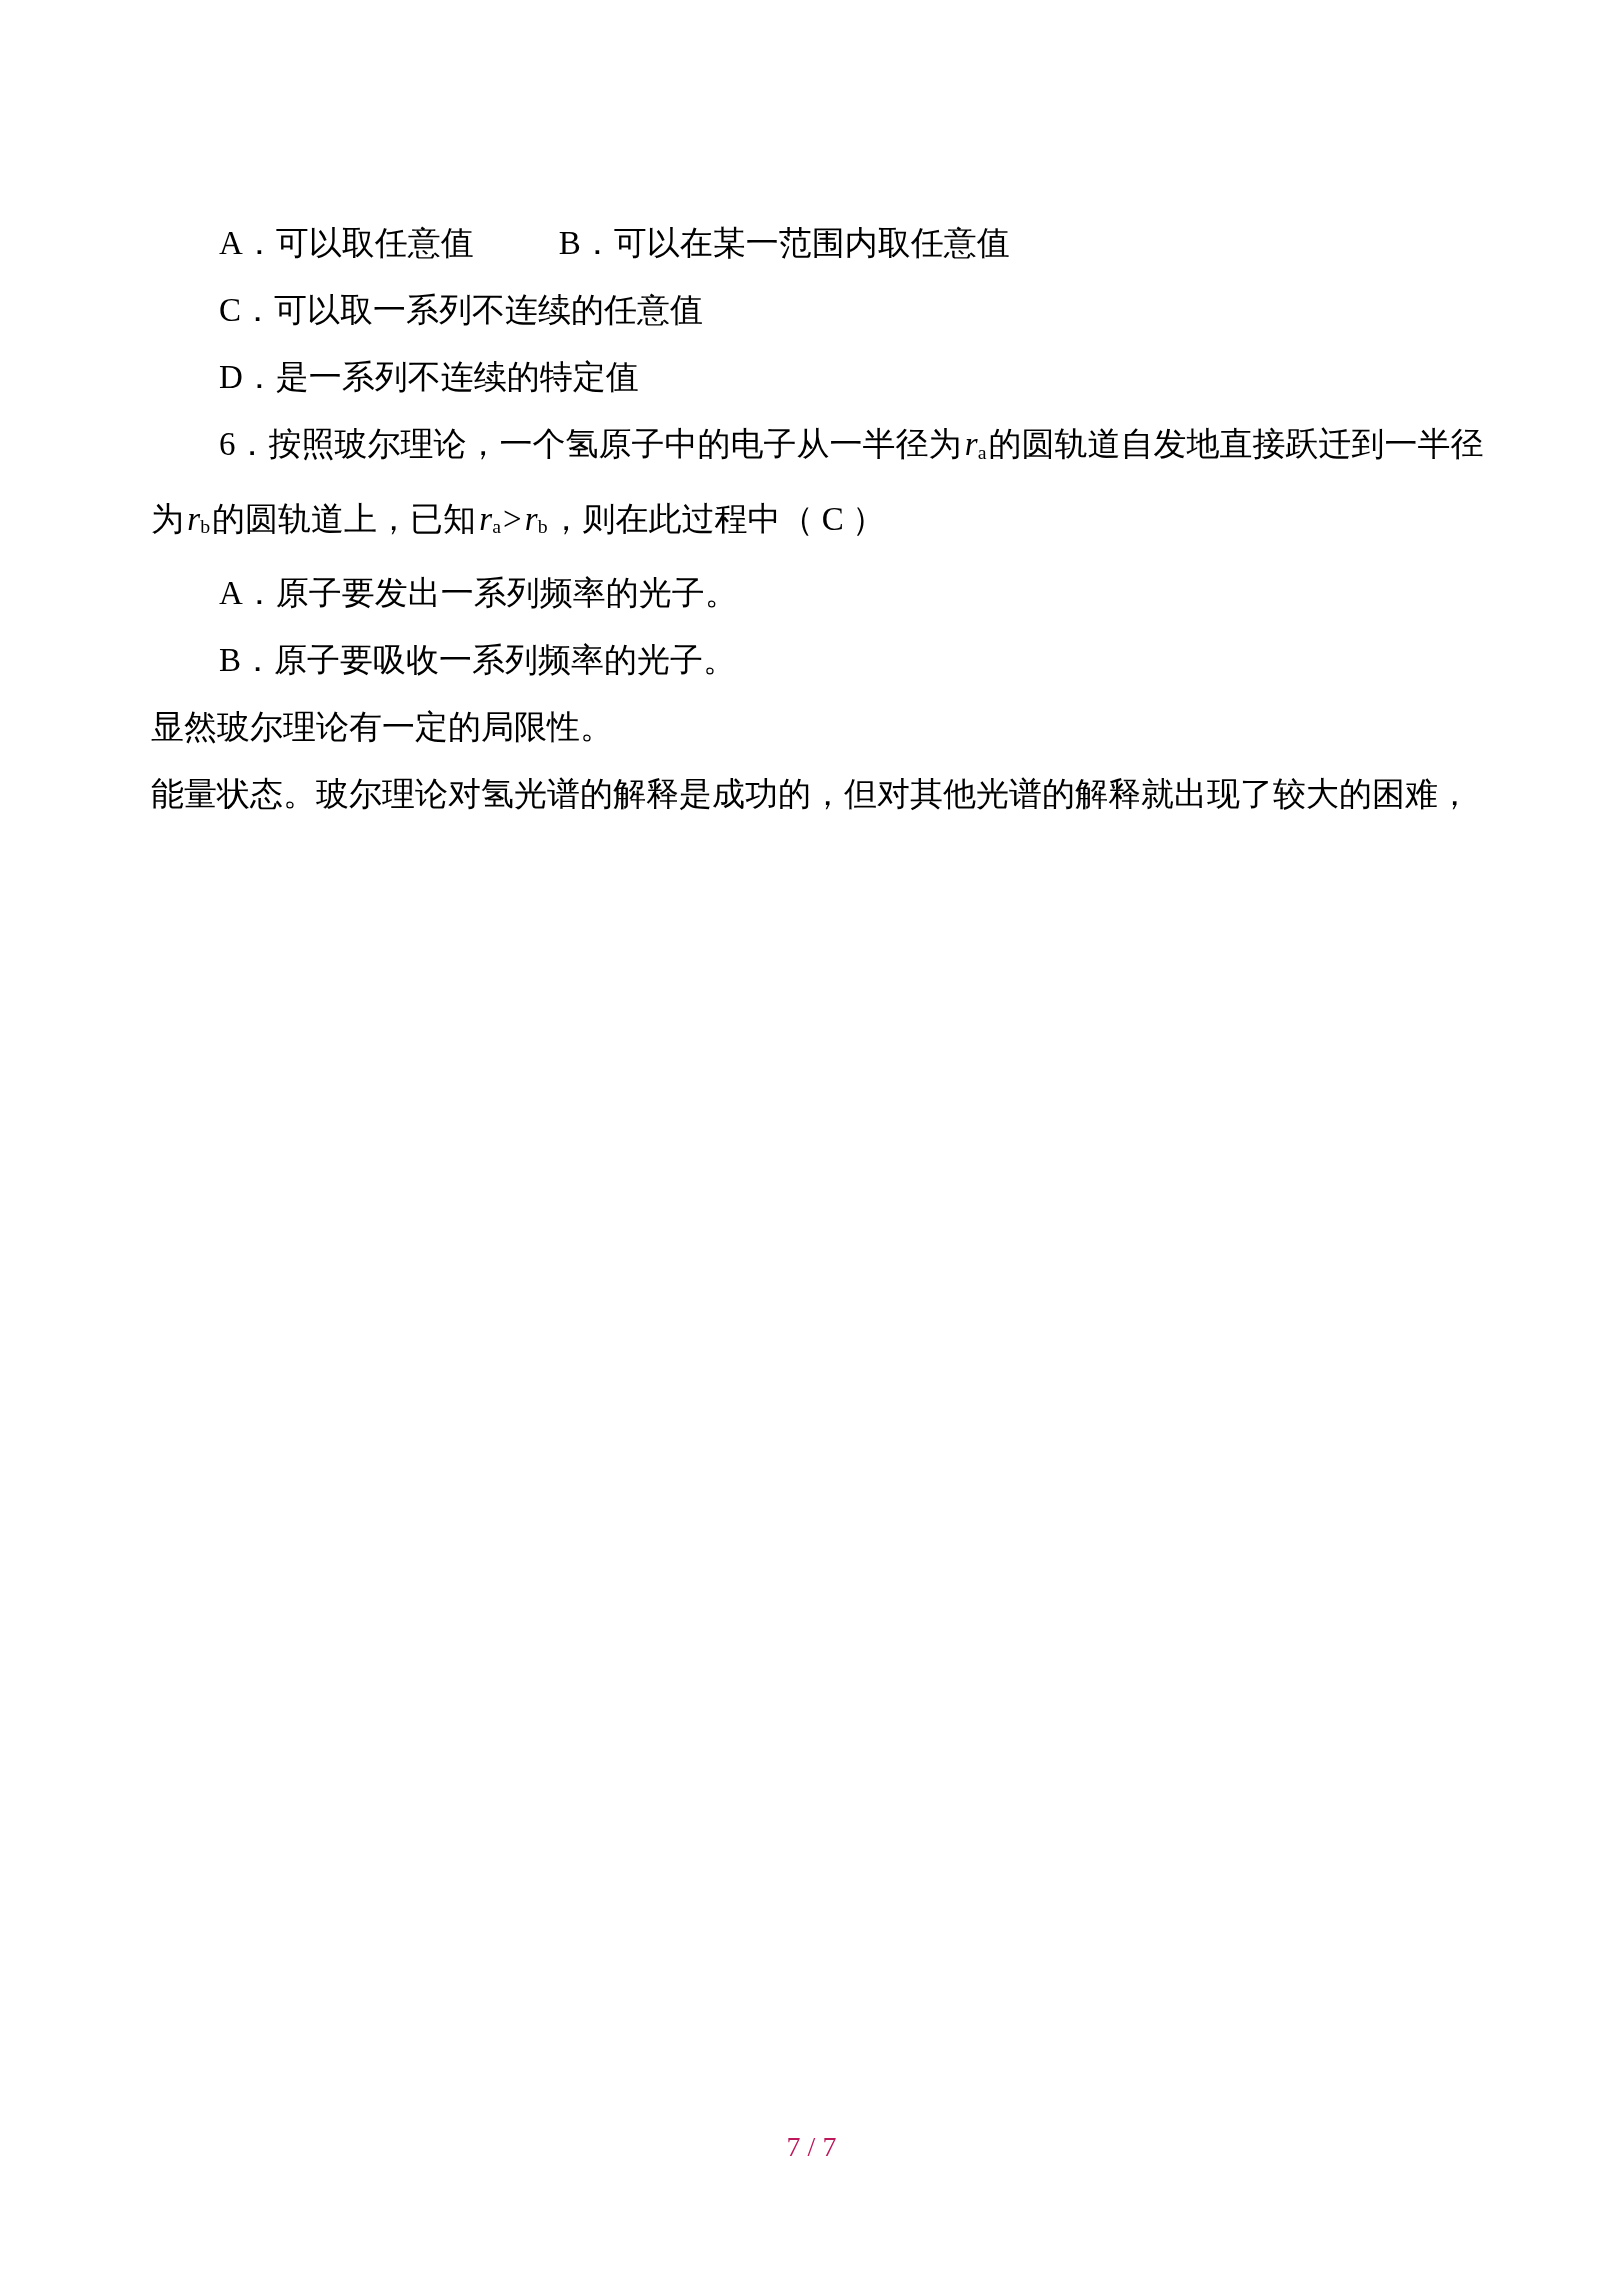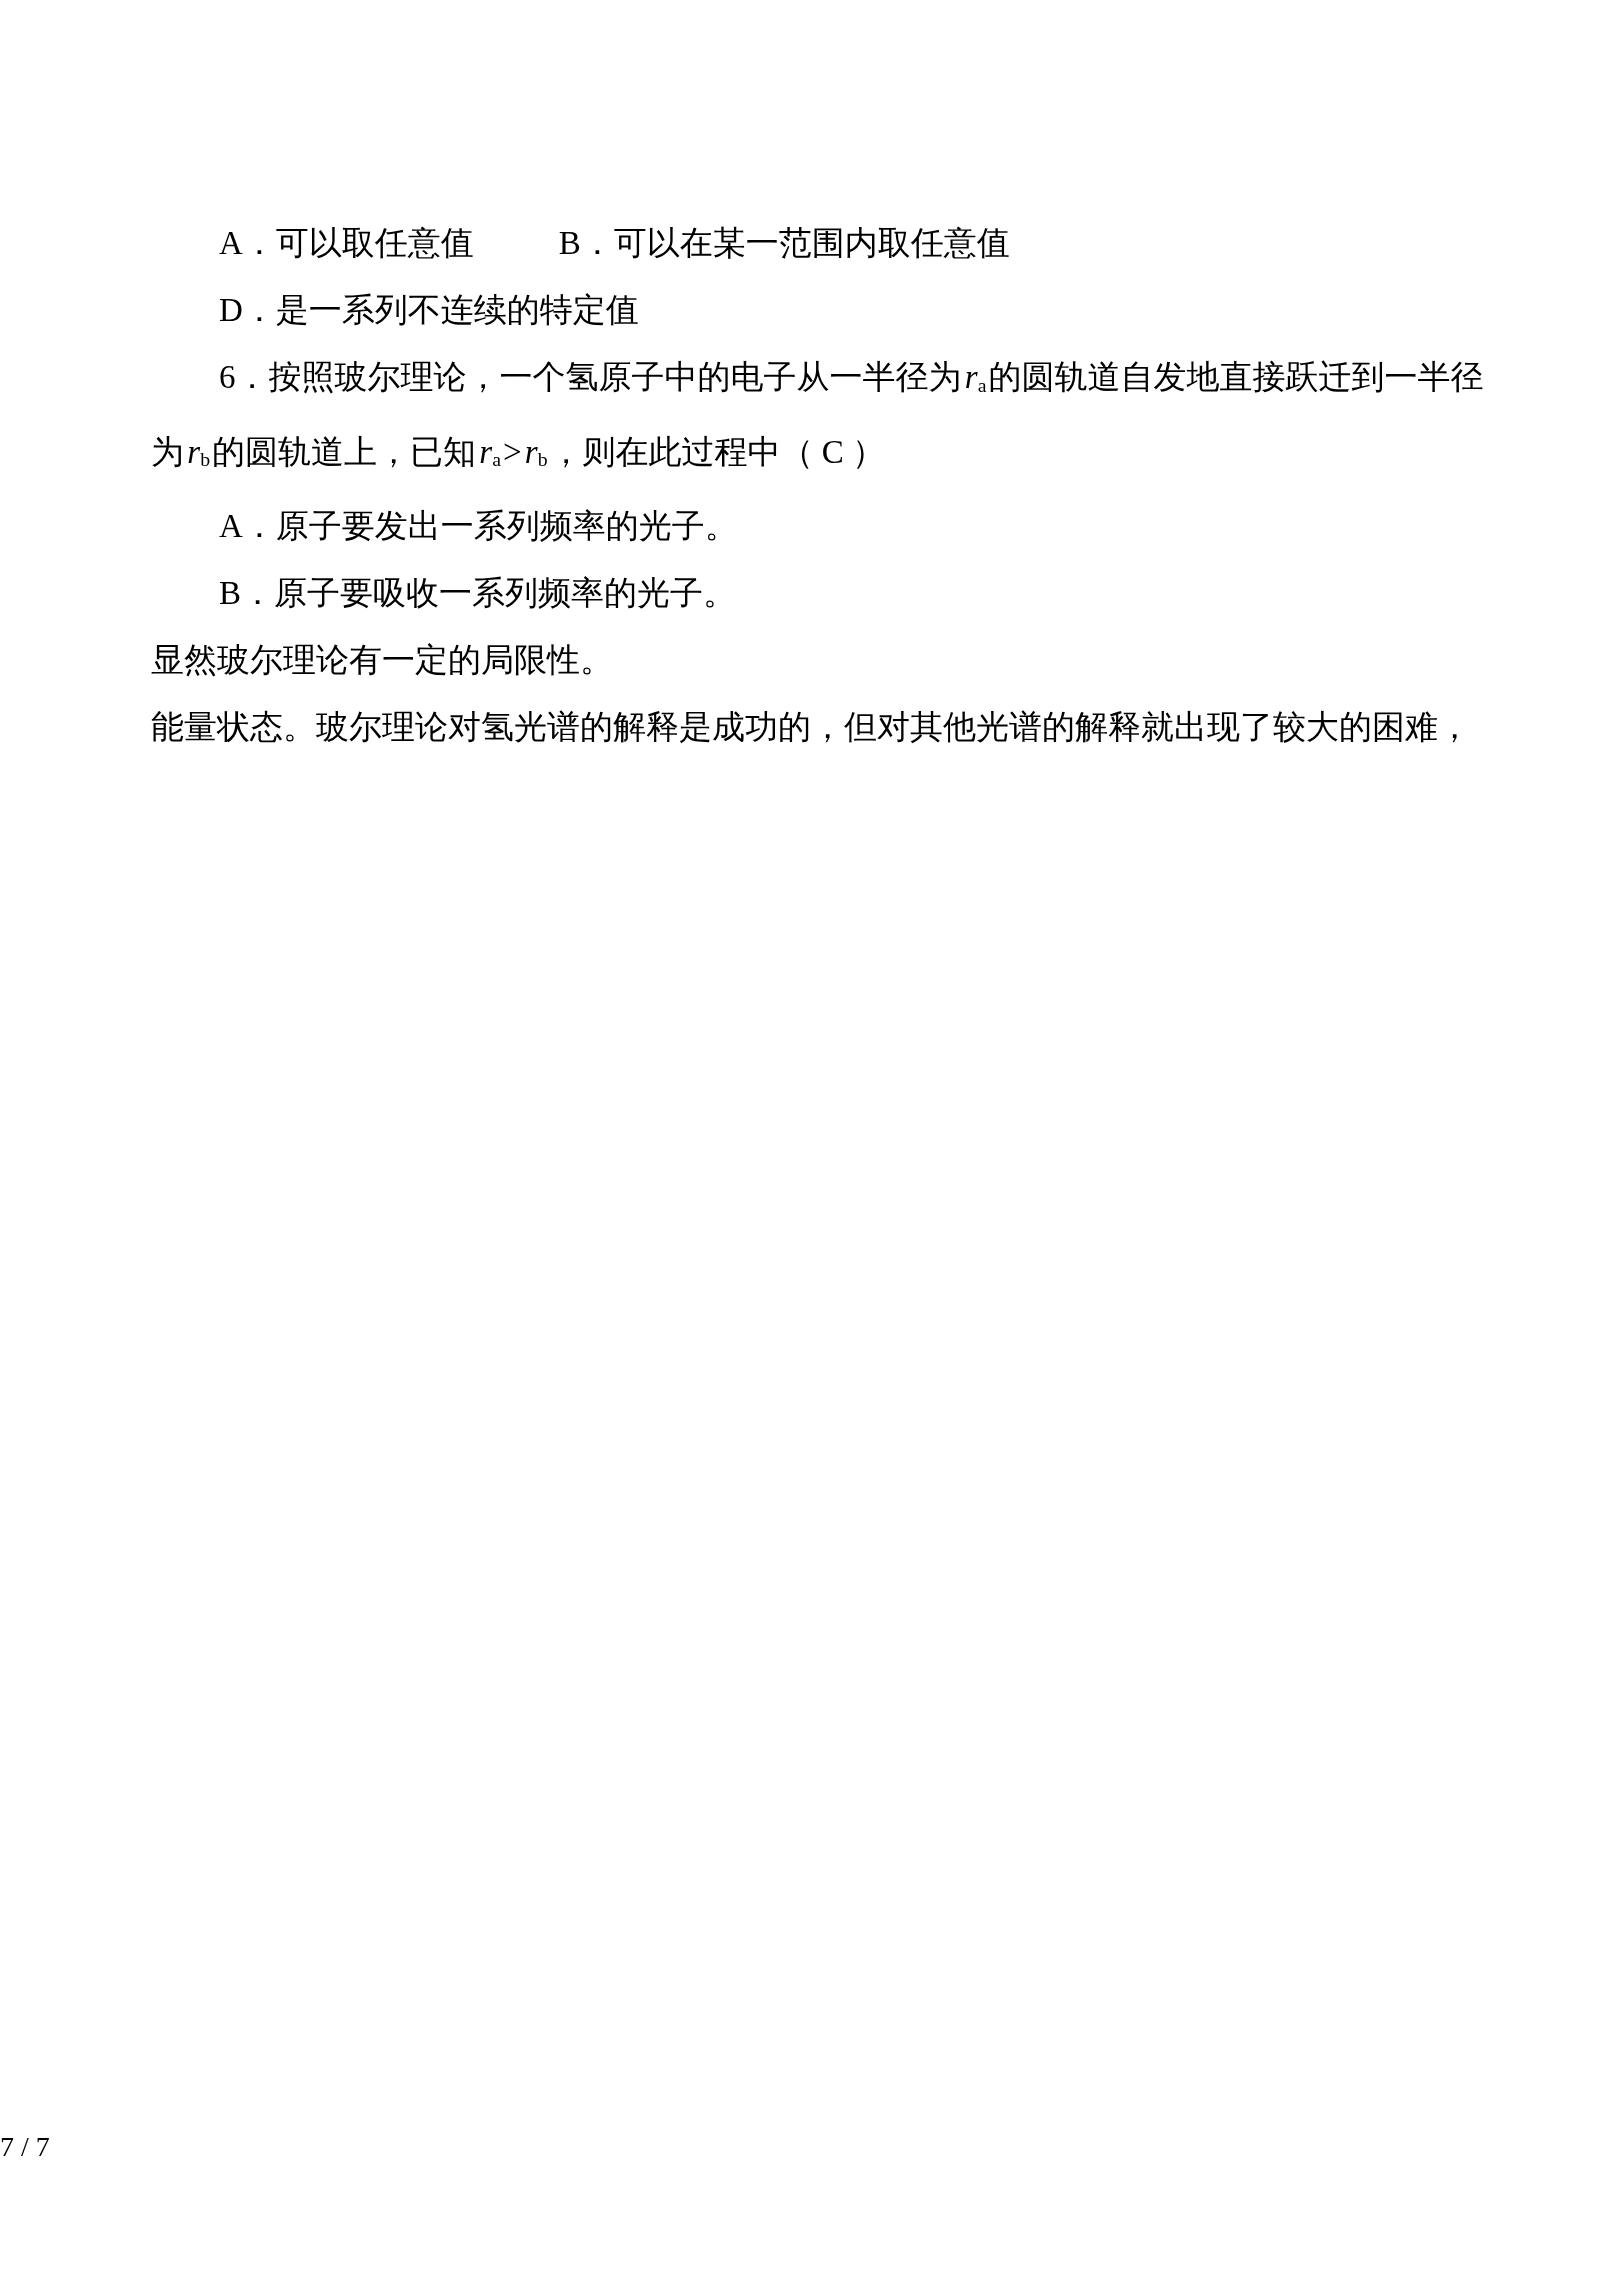--- a/index.html
+++ b/index.html
@@ -47,33 +47,34 @@
     margin-right: 0.10em;
   }
   .seg-answer {
     font-style: normal;
   }
   .footer {
     position: absolute;
     left: 0;
     right: 0;
     top: 2130px;
-    text-align: left;
+    text-align: center;
     font-size: 28px;
     line-height: 1.2;
-    color: #000000;
+    color: #be185d;
   }
 </style>
 </head>
 <body>
 
 <main class="content">
 
   <p class="line"><span><span>A．</span><span>可以取任意值</span></span><span class="opt-gap"></span><span><span>B．</span><span>可以在某一范围内取任意值</span></span></p>
 
+  <p class="line"><span>C．</span><span>可以取一系列不连续的任意值</span></p>
 
   <p class="line"><span>D．</span><span>是一系列不连续的特定值</span></p>
 
   <p class="line"><span>6．按照玻尔理论，一个氢原子中的电子从一半径为</span><span class="seg-var">r</span><span class="seg-sub">a</span><span>的圆轨道自发地直接跃迁到一半径</span></p>
   <p class="line continuation"><span>为</span><span class="seg-var">r</span><span class="seg-sub">b</span><span>的圆轨道上，已知</span><span class="seg-var">r</span><span class="seg-sub">a</span><span>&gt;</span><span class="seg-var">r</span><span class="seg-sub">b</span><span>，则在此过程中（ </span><span class="seg-answer">C</span><span> ）</span></p>
 
   <p class="line"><span>A．</span><span>原子要发出一系列频率的光子。</span></p>
 
   <p class="line"><span>B．</span><span>原子要吸收一系列频率的光子。</span></p>
 

